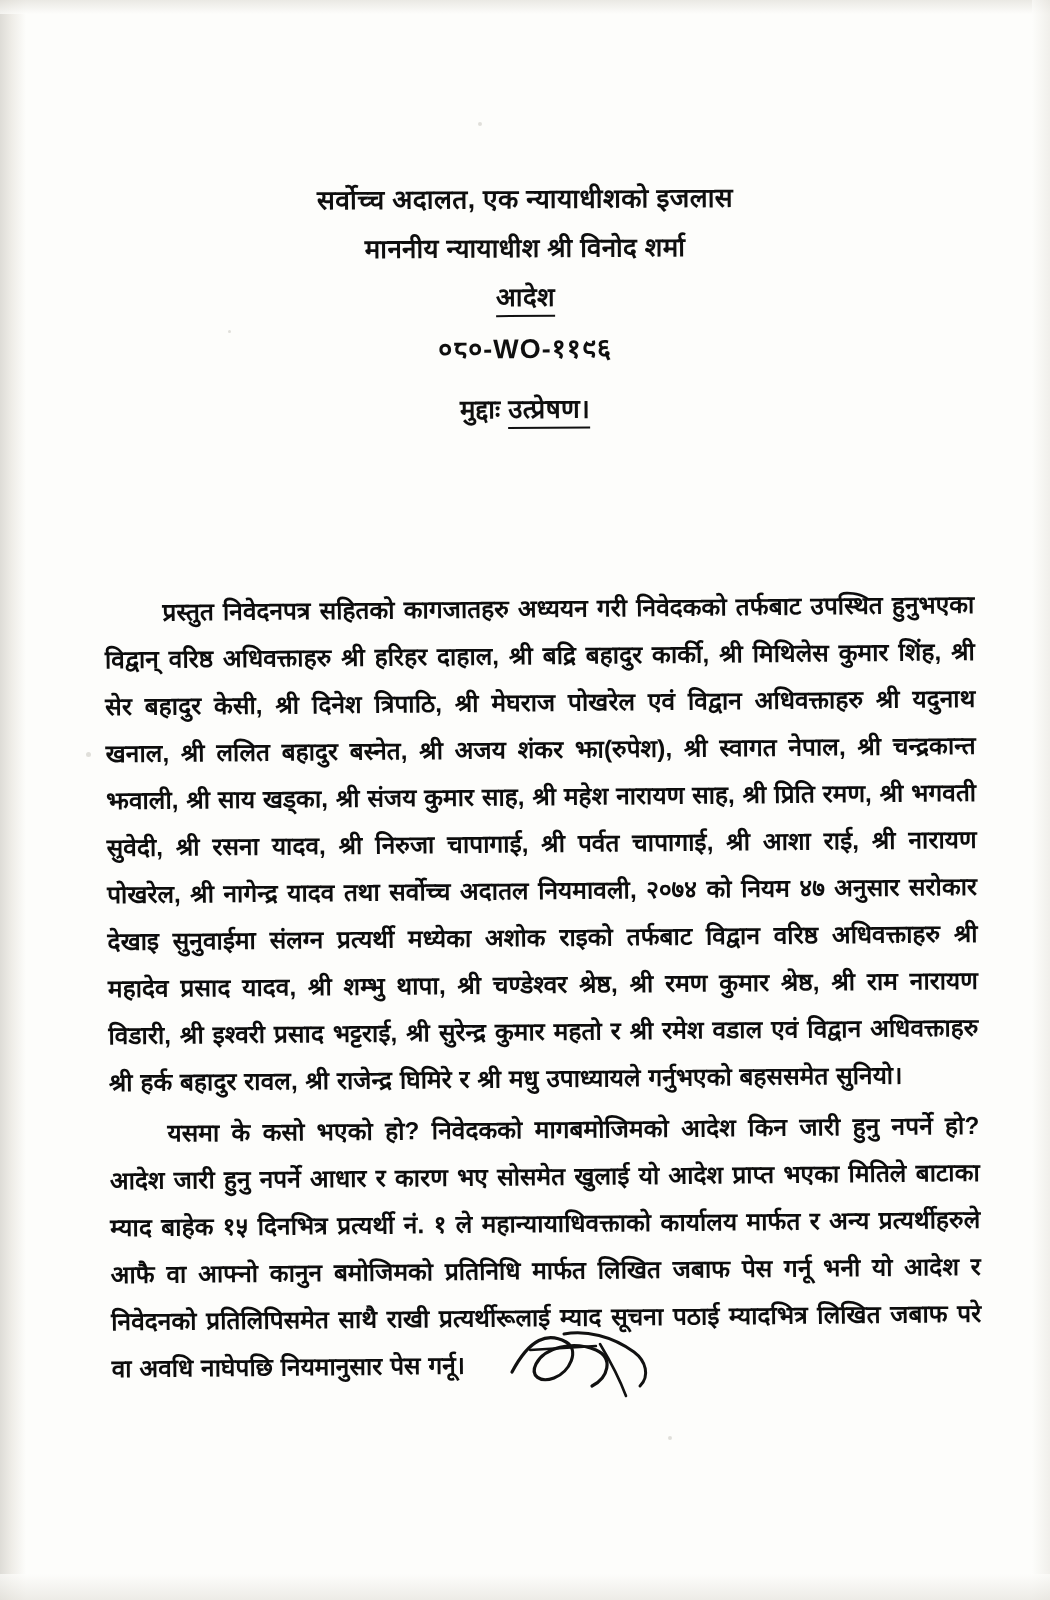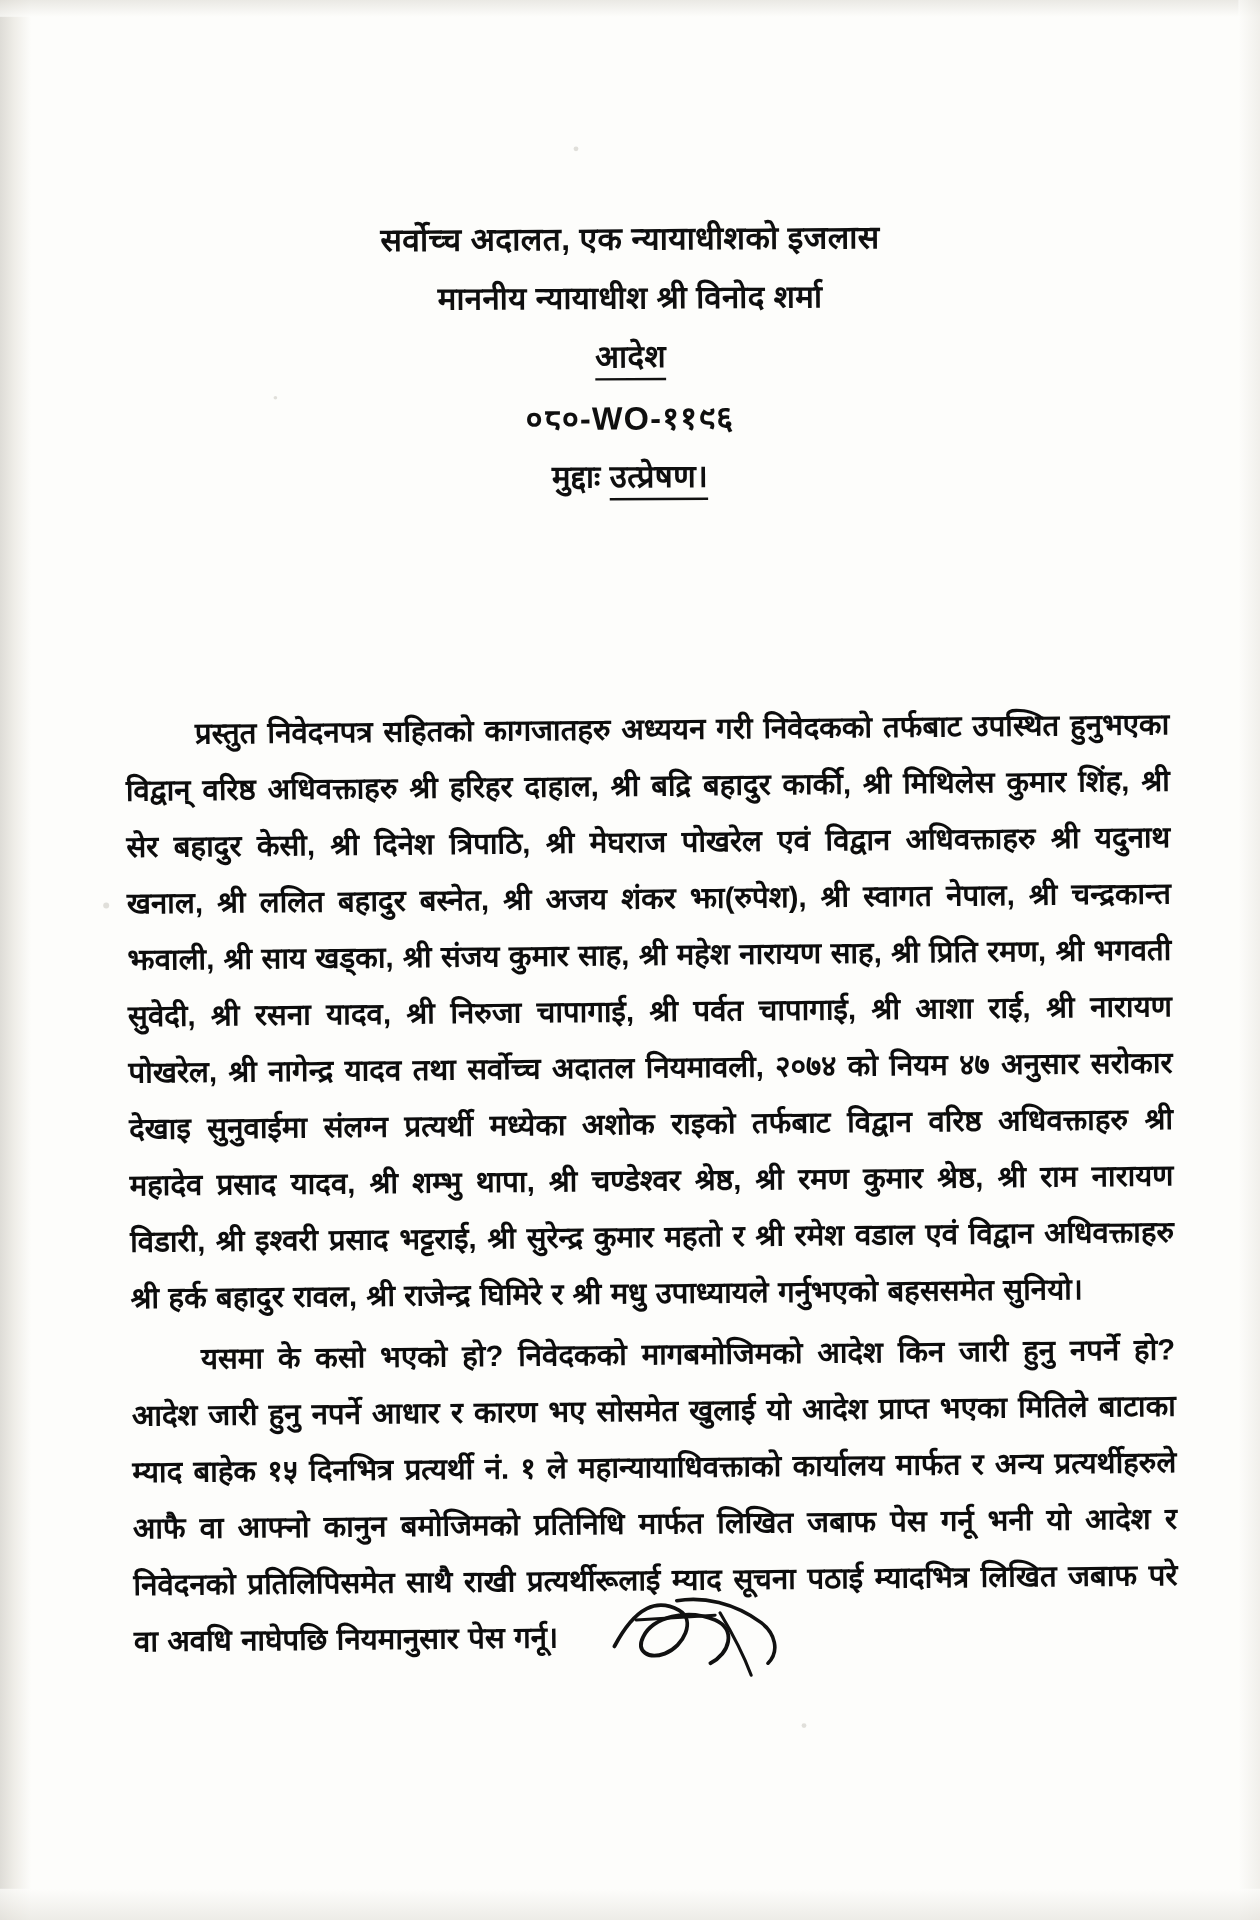--- a/index.html
+++ b/index.html
@@ -101,20 +101,21 @@
     margin-bottom: 12px;
   }
   .header .line.subject {
     font-size: 26px;
     font-weight: 700;
   }
   .subject-underline {
     display: inline-block;
     border-bottom: 2px solid #111;
     padding-bottom: 1px;
+    margin-top: 12px;
   }
 
   
   .parties {
     position: absolute;
     top: 415px;
     left: 0;
     width: 1050px;
     color: #101010;
     font-family: "Liberation Sans", sans-serif;

